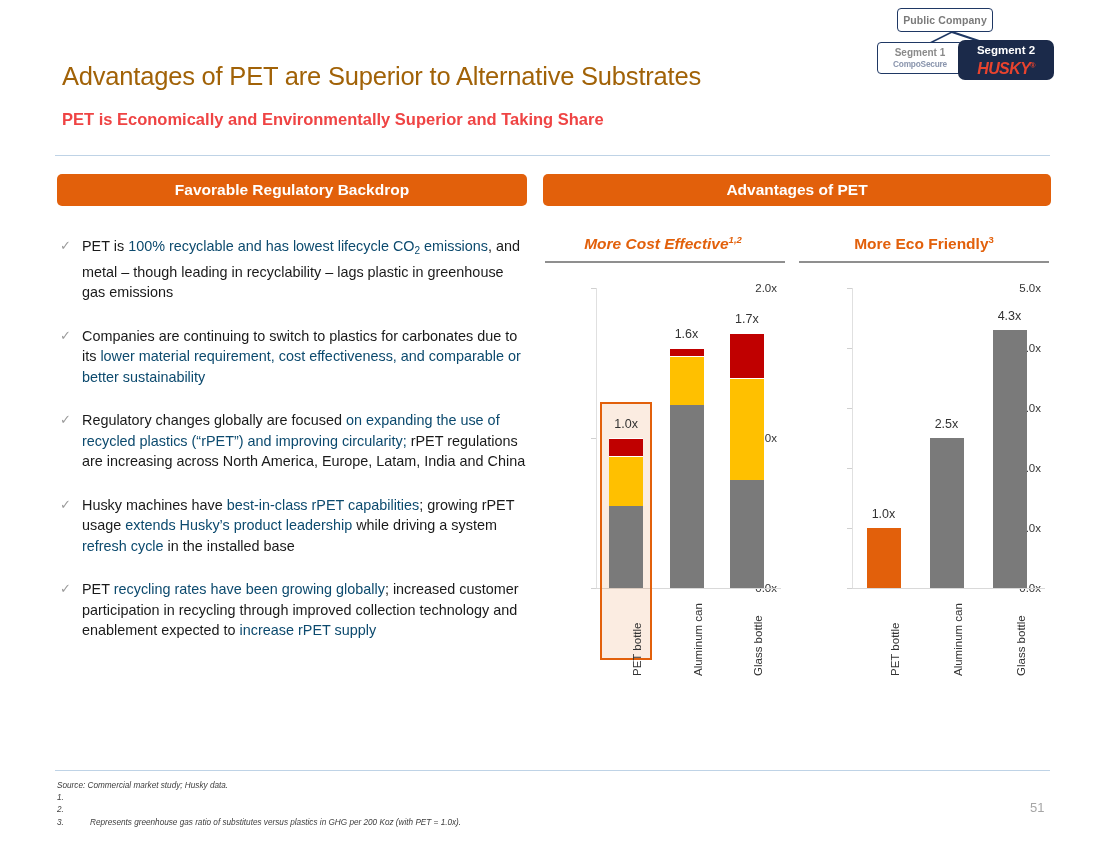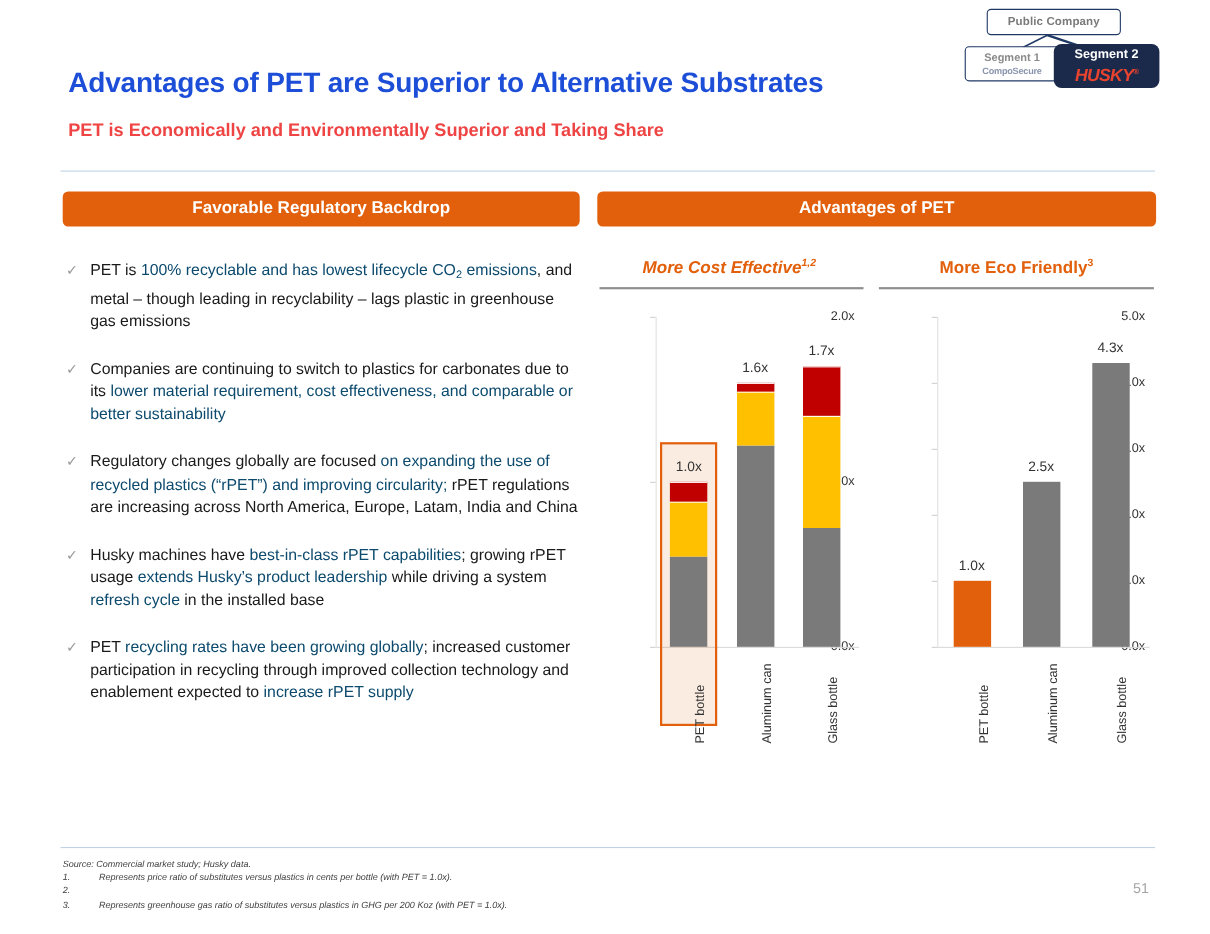--- a/index.html
+++ b/index.html
@@ -10,38 +10,38 @@
   }
   .slide{position:absolute;inset:0;}
 
   
   .corpmark{position:absolute;left:860px;top:4px;width:200px;height:84px;}
   .cm-box{
     position:absolute;border:1.6px solid #1F3864;border-radius:4px;
     background:#fff;display:flex;flex-direction:column;align-items:center;
     justify-content:center;box-sizing:border-box;
   }
-  .cm-public{left:37px;top:4px;width:122px;height:24px;}
+  .cm-public{left:37px;top:4px;width:96px;height:24px;}
   .cm-public span{font-size:10.5px;color:#7a7a7a;font-weight:700;letter-spacing:.1px;}
   .cm-seg1{left:17px;top:38px;width:86px;height:32px;}
   .cm-seg1 .s1{font-size:10px;color:#8a8a8a;font-weight:700;line-height:12px;}
   .cm-seg1 .s2{font-size:8.3px;color:#8a95ad;font-weight:700;line-height:11px;letter-spacing:-.2px;}
   .cm-seg2{
     left:98px;top:36px;width:96px;height:40px;background:#1B2A4A;
     border:none;border-radius:7px;
   }
   .cm-seg2 .s1{font-size:11.5px;color:#ffffff;font-weight:700;line-height:14px;}
   .cm-seg2 .s2{font-size:16px;color:#E8432E;font-weight:700;font-style:italic;line-height:17px;letter-spacing:-.6px;}
   .cm-seg2 .s2 sup{font-size:7px;vertical-align:super;}
   .cm-lines{position:absolute;inset:0;}
 
   
   .title{
-    position:absolute;left:62px;top:62px;font-size:25.5px;font-weight:700;
-    color:#1d4ed8;letter-spacing:-.2px;white-space:nowrap;
+    position:absolute;left:62px;top:62px;font-size:25.5px;font-weight:400;
+    color:#a16207;letter-spacing:-.2px;white-space:nowrap;
   }
   .subtitle{
     position:absolute;left:62px;top:110px;font-size:16.5px;font-weight:700;
     color:#ef4444;white-space:nowrap;
   }
   .rule-top{position:absolute;left:55px;top:155px;width:995px;height:1px;background:#BFD3E6;}
 
   
   .pill{
     position:absolute;height:32px;border-radius:5px;background:#E2600B;
@@ -229,21 +229,20 @@
       </div>
   </div>
 
   <div class="rule-bot"></div>
   <div class="foot" id="foot">
       <div class="row">
         <span>Source: Commercial market study; Husky data.</span>
       </div>
       <div class="row">
         <span class="num">1.</span>
-        <span>Represents price ratio of substitutes versus plastics in cents per bottle (with PET = 1.0x).</span>
       </div>
       <div class="row">
         <span class="num">2.</span>
       </div>
       <div class="row">
         <span class="num">3.</span>
         <span>Represents greenhouse gas ratio of substitutes versus plastics in GHG per 200 Koz (with PET = 1.0x).</span>
       </div>
     </div>
   <div class="pageno">51</div>

